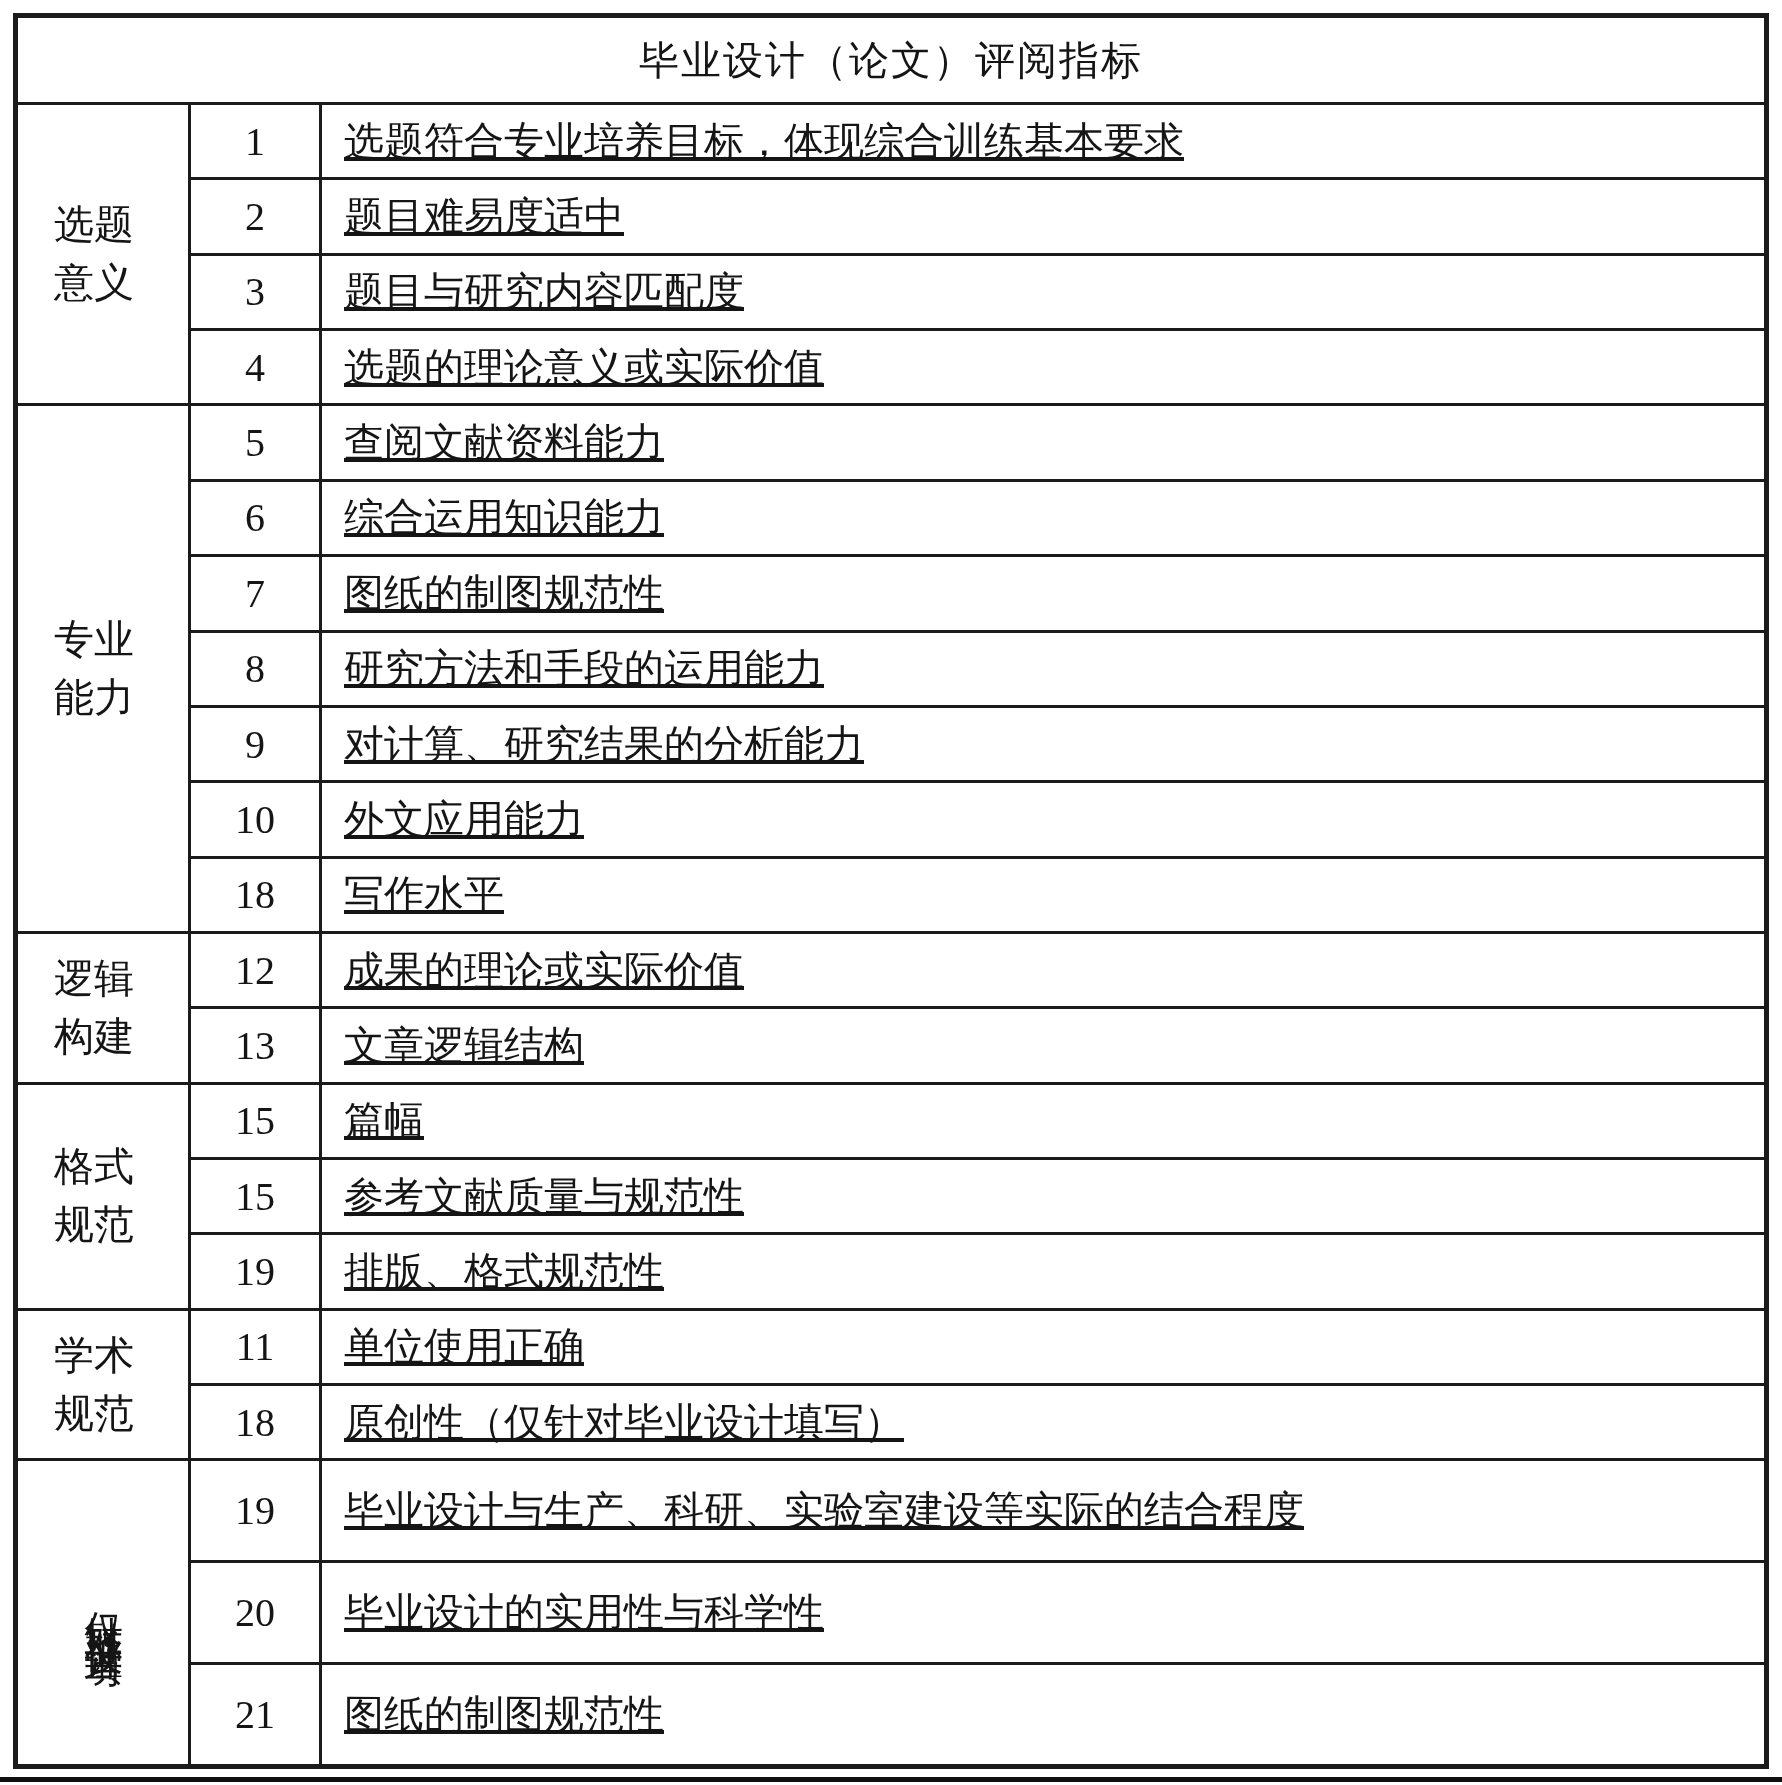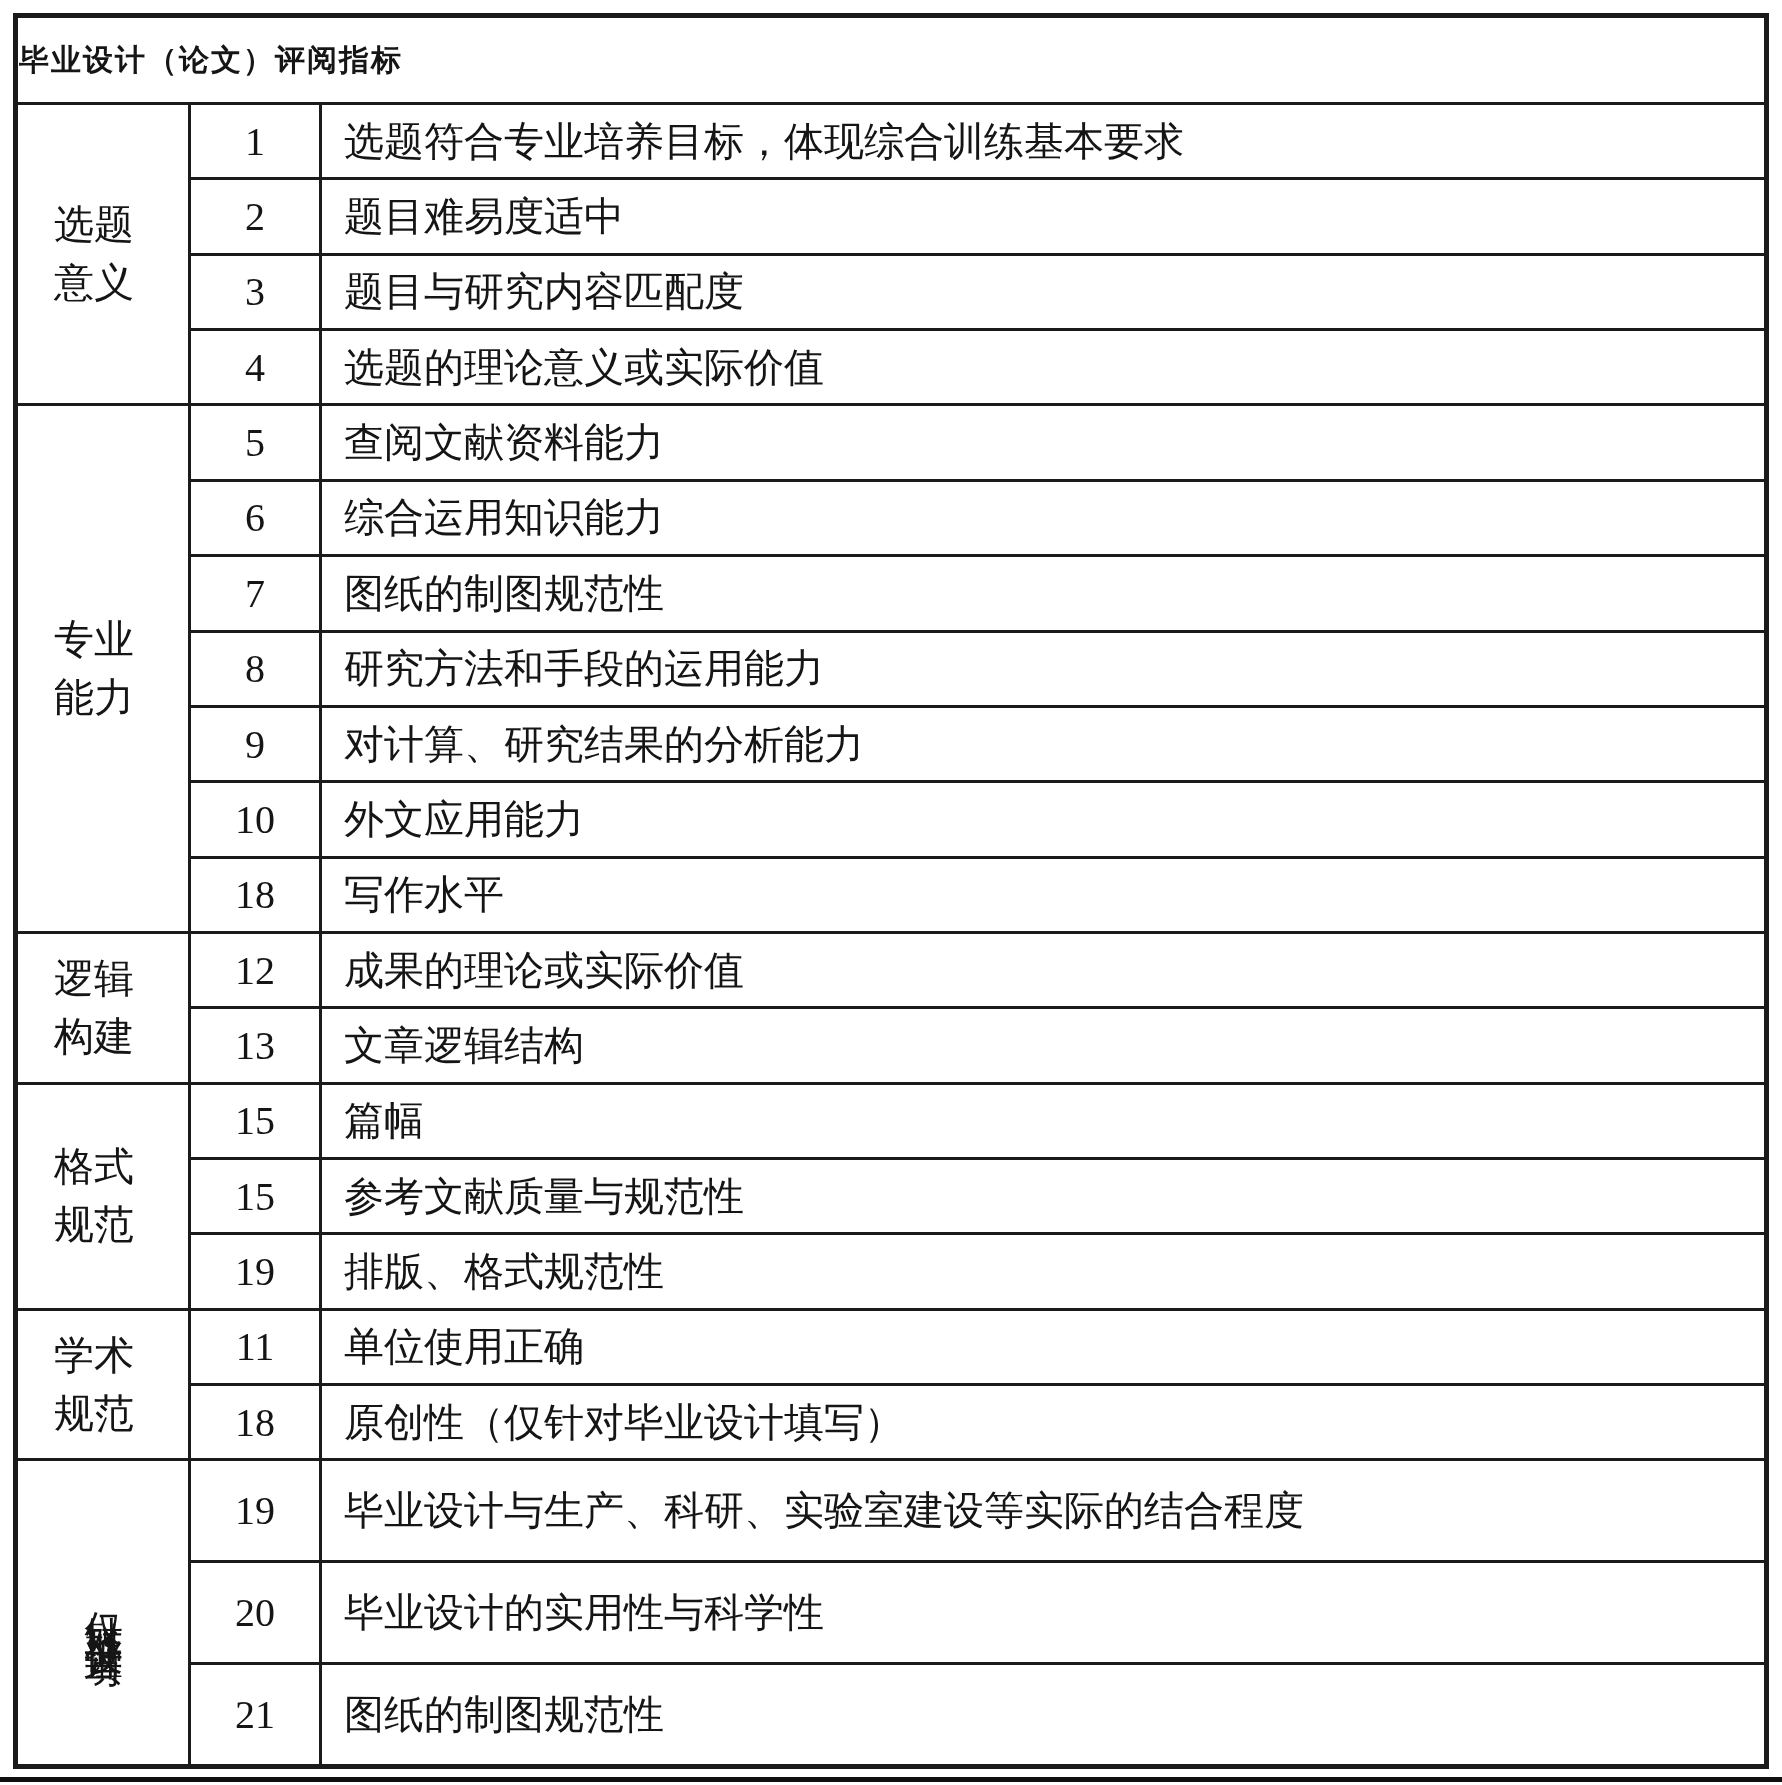--- a/index.html
+++ b/index.html
@@ -23,22 +23,23 @@
     table-layout: fixed;
     border: 5px solid #1b1b1b;
   }
   table.review td {
     border: 3px solid #1b1b1b;
     vertical-align: middle;
     overflow: hidden;
   }
   tr.title-row { height: 88px; }
   td.title-cell {
-    font-weight: bold;
-    font-size: 30px;
+    text-align: center;
+    font-weight: normal;
+    font-size: 40px;
     letter-spacing: 2px;
   }
   td.cat {
     text-align: left;
     font-size: 40px;
     line-height: 1.45;
     padding: 0 36px;
     word-break: break-all;
   }
   td.cat-vertical { padding: 0; text-align: center; }
@@ -52,20 +53,21 @@
     display: inline-block;
   }
   td.num {
     text-align: center;
     font-size: 40px;
   }
   td.desc {
     font-size: 40px;
     padding-left: 22px;
     white-space: nowrap;
+    text-decoration: underline;
   }
   .bottom-rule {
     position: absolute;
     left: 0;
     top: 1777px;
     width: 1782px;
     height: 5px;
     background: #101010;
   }
 </style>

